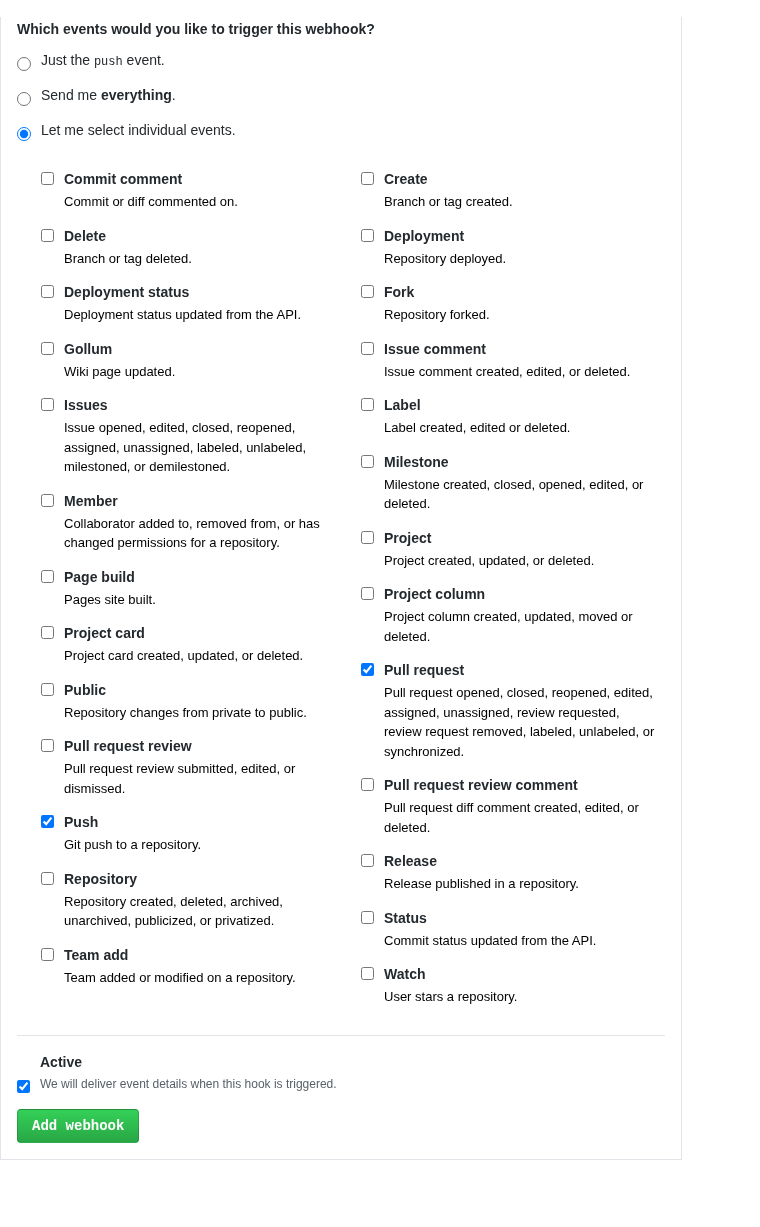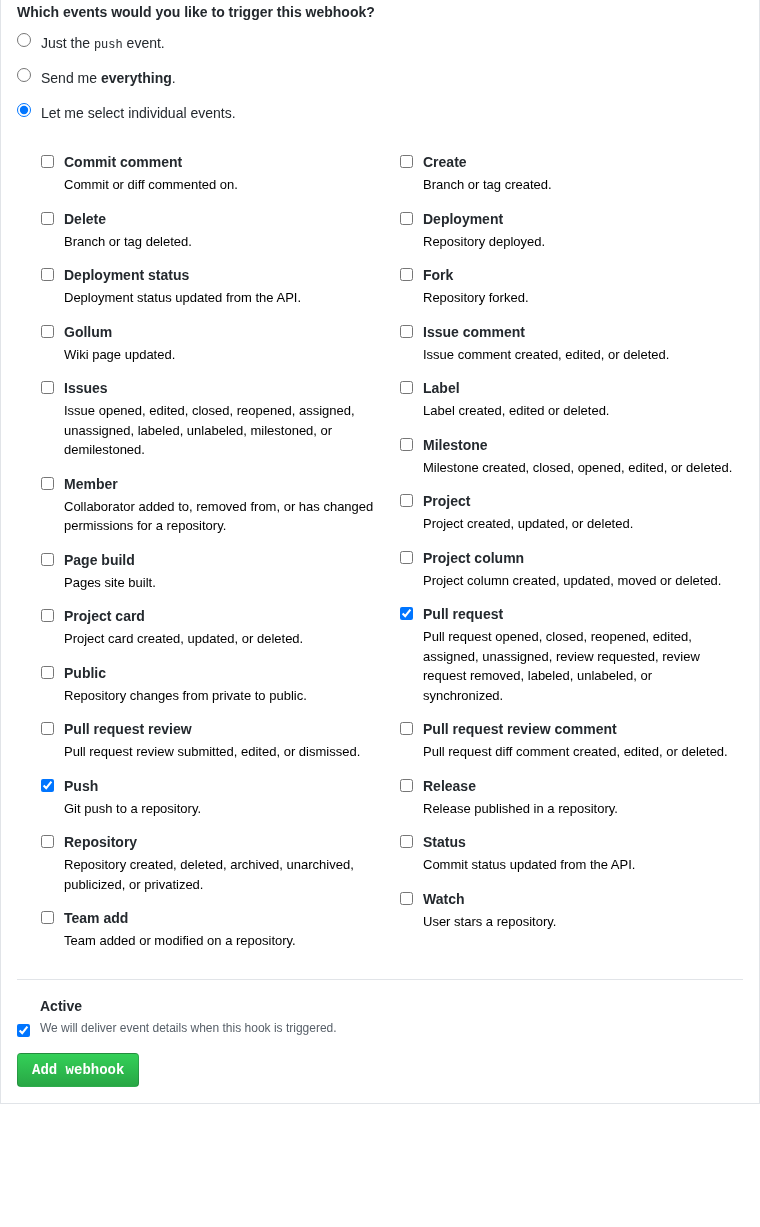--- a/index.html
+++ b/index.html
@@ -5,37 +5,38 @@
   * { box-sizing: border-box; }
   body {
     margin: 0;
     font-family: -apple-system, BlinkMacSystemFont, "Segoe UI", Helvetica, Arial, sans-serif;
     background: #fff;
     color: #24292e;
     font-size: 14px;
     line-height: 1.5;
   }
   .panel {
-    width: 760px;
+    width: 682px;
     border-left: 1px solid #e1e4e8;
     border-right: 1px solid #e1e4e8;
     border-bottom: 1px solid #e1e4e8;
     padding: 0 16px 16px 16px;
+    margin-top: 17px;
   }
   .heading {
     font-weight: 600;
     font-size: 14px;
     color: #24292e;
     margin: 0 0 10px 0;
     padding-top: 2px;
   }
   .radio-list { padding-left: 0; }
   .radio-row {
     display: flex;
-    align-items: flex-start;
+    align-items: flex-end;
     margin: 8px 0 14px 0;
   }
   .radio-row input[type=radio] {
     margin: 0 10px 0 0;
     width: 14px;
     height: 14px;
   }
   .radio-label { color: #24292e; font-size: 14px; }
   code { font-family: SFMono-Regular, Consolas, "Liberation Mono", Menlo, monospace; font-size: 12px; }
   .events {

